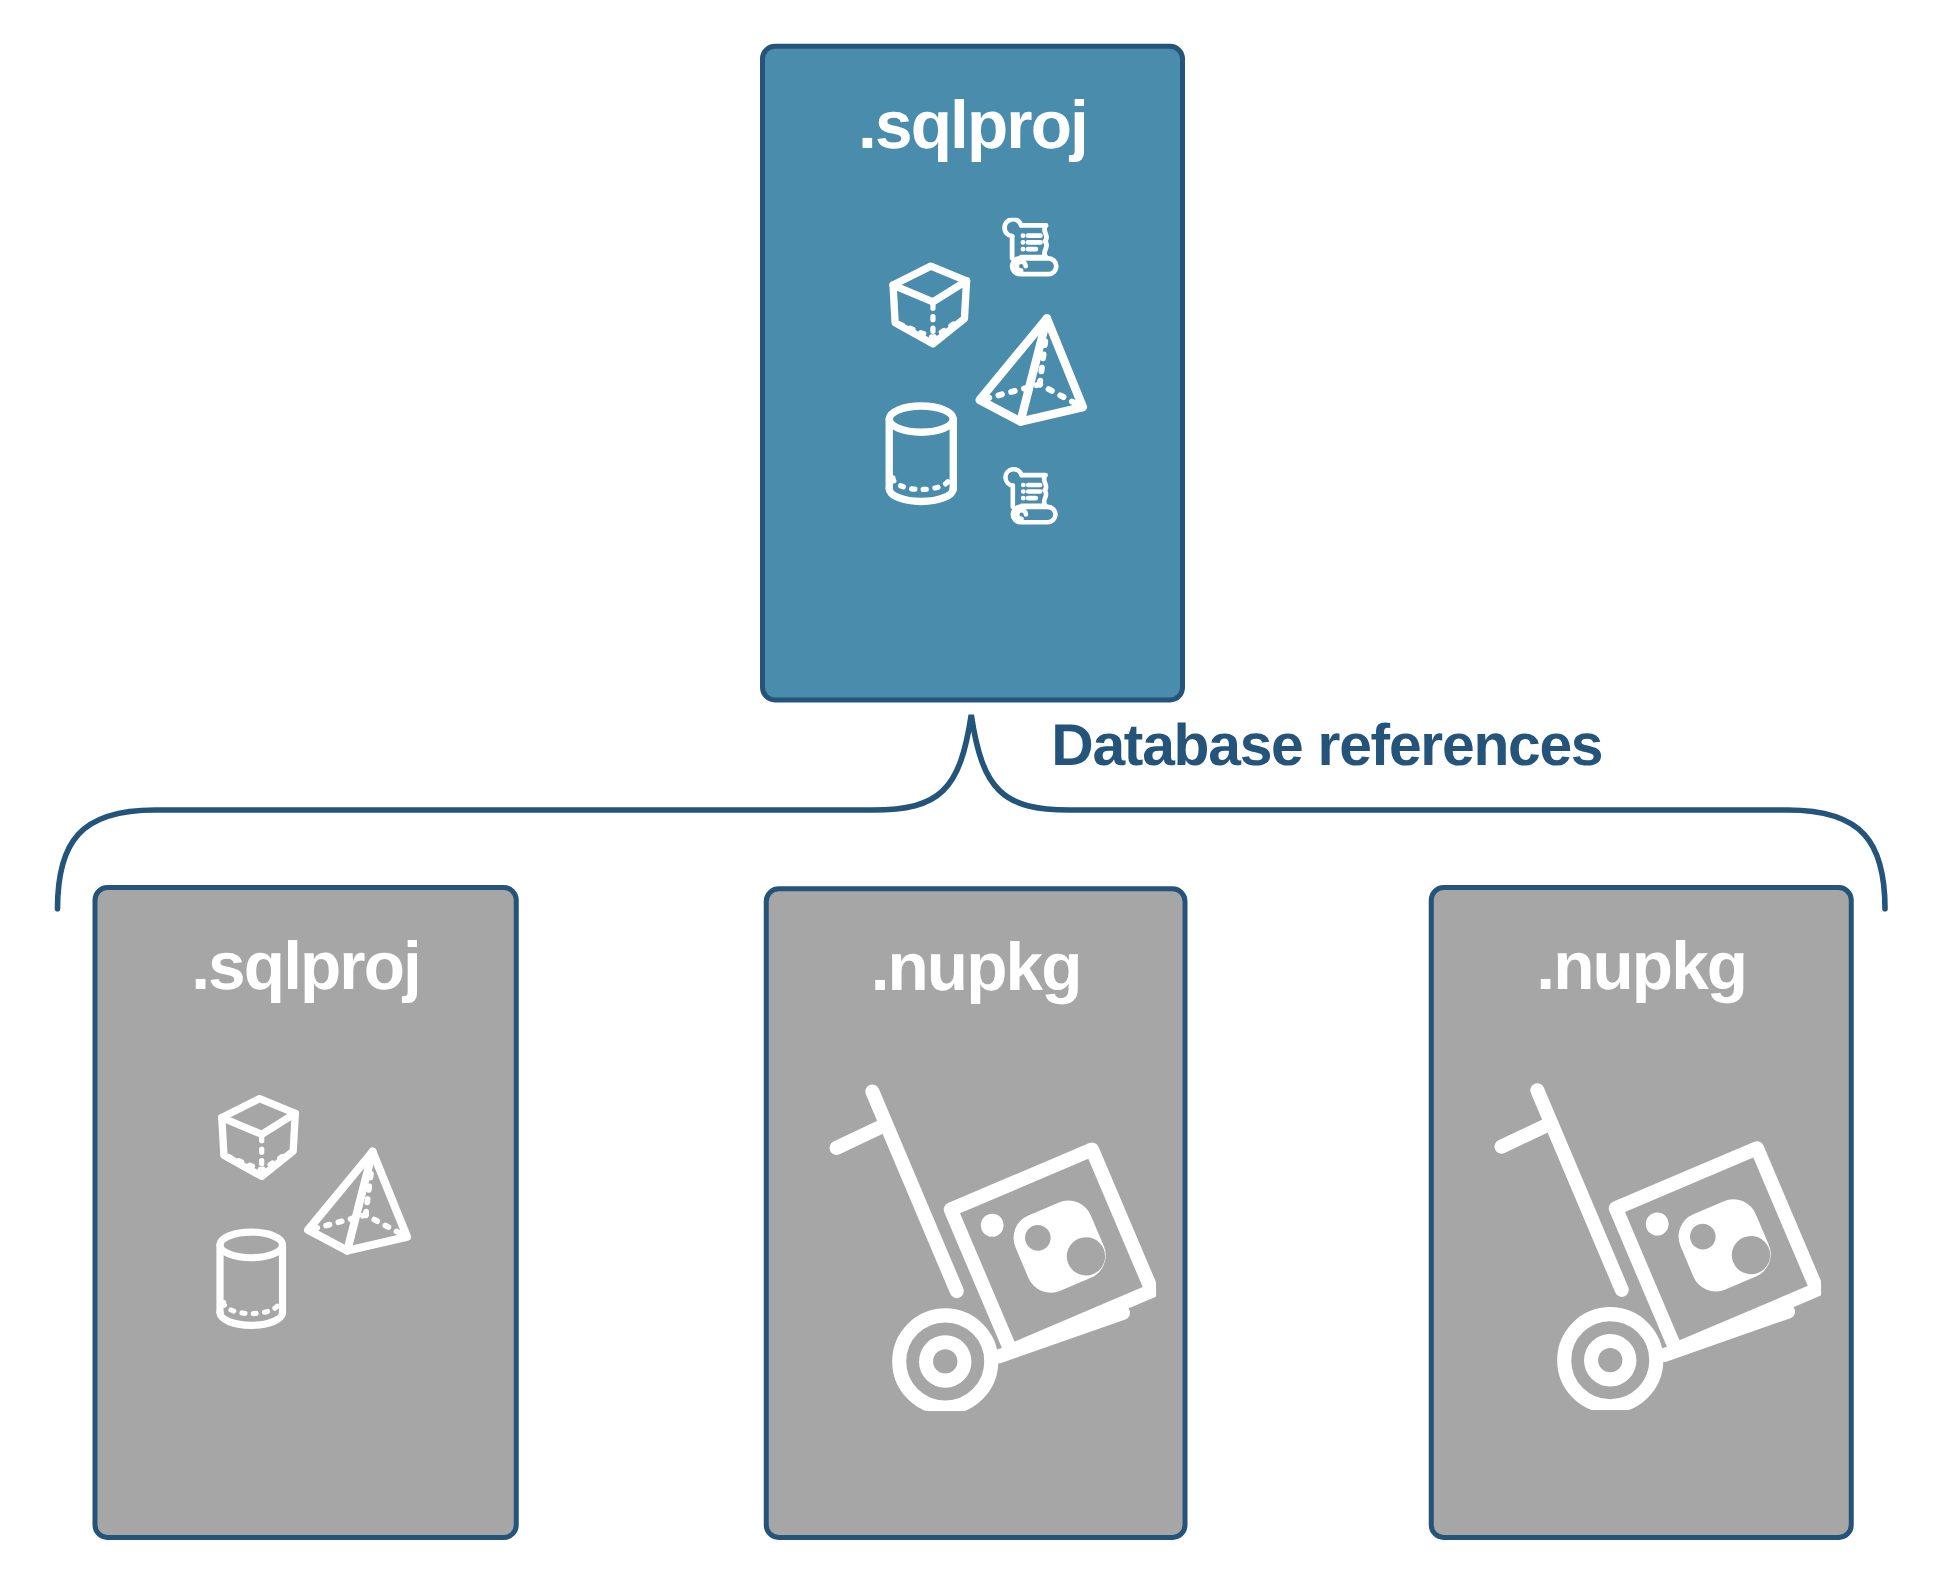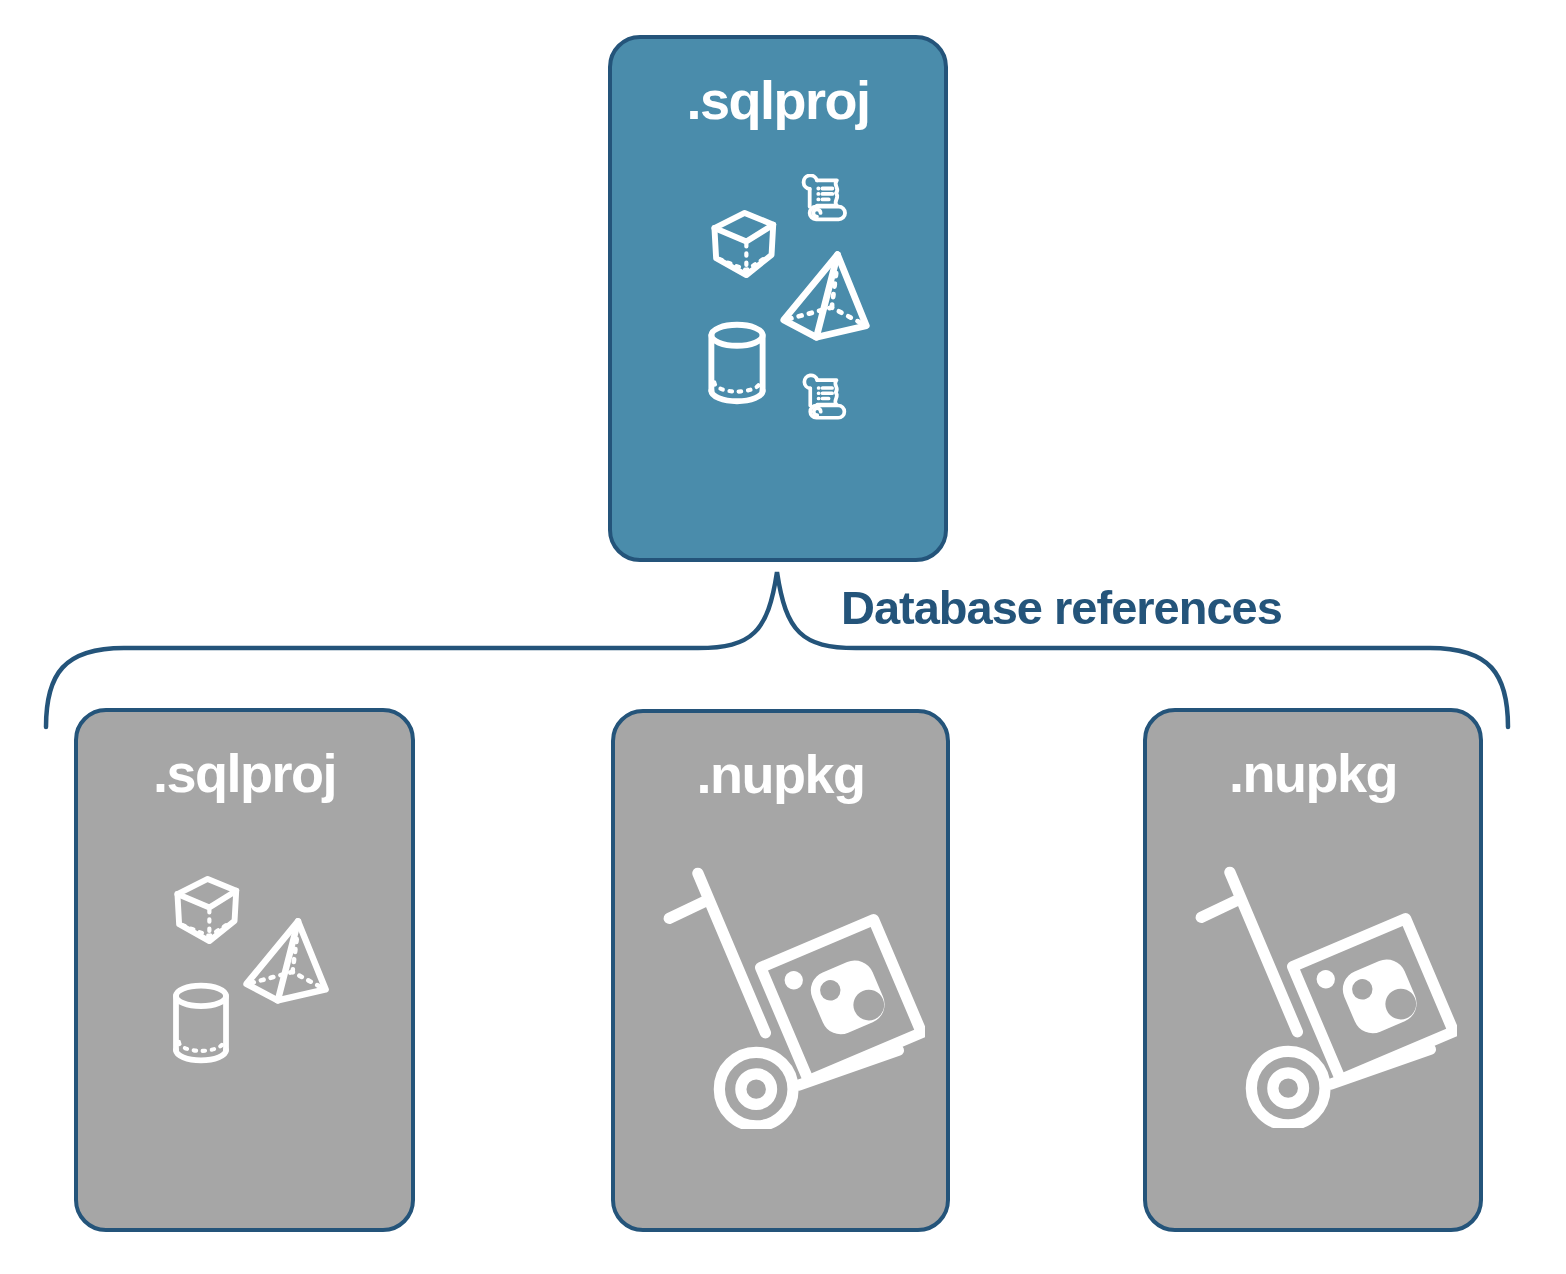--- a/index.html
+++ b/index.html
@@ -12,29 +12,29 @@
   .canvas{
     position:relative;
     width:1566px;height:1274px;
     overflow:hidden;
     font-family:"Liberation Sans", sans-serif;
     background:#ffffff;
   }
   .brace-svg{position:absolute;left:0;top:0;width:1566px;height:1274px;pointer-events:none;}
   .brace-path{fill:none;stroke:var(--color-accent);stroke-width:4.5;stroke-linecap:round;}
   .connector-label{
-    position:absolute;left:841px;top:580px;
+    position:absolute;left:841px;top:568px;
     font-size:47px;font-weight:700;letter-spacing:-1px;
     color:var(--color-accent);
     white-space:nowrap;
   }
   .card{
     position:absolute;
     border:4px solid var(--color-accent);
-    border-radius:32px;
+    border-radius:12px;
     box-sizing:border-box;
   }
   .card-root{left:608px;top:35px;width:340px;height:527px;background:var(--color-root_fill);}
   .card-child{background:var(--color-child_fill);}
   .card-child-1{left:74px;top:708px;width:341px;height:524px;}
   .card-child-2{left:611px;top:709px;width:339px;height:523px;}
   .card-child-3{left:1143px;top:708px;width:340px;height:524px;}
   .card-label{
     position:absolute;left:0;top:32px;width:100%;
     text-align:center;

